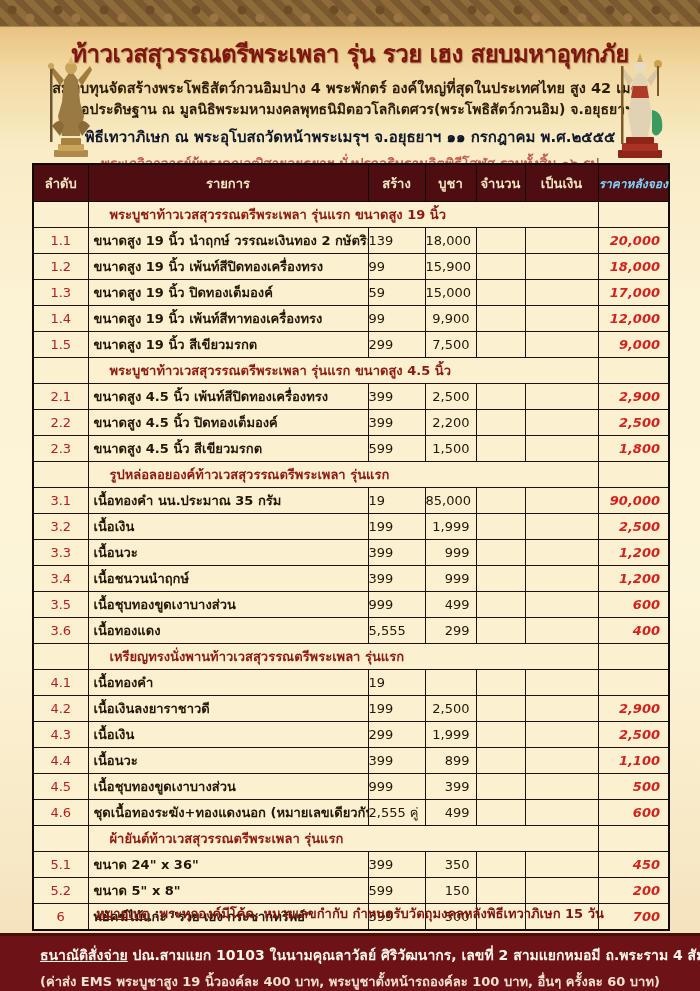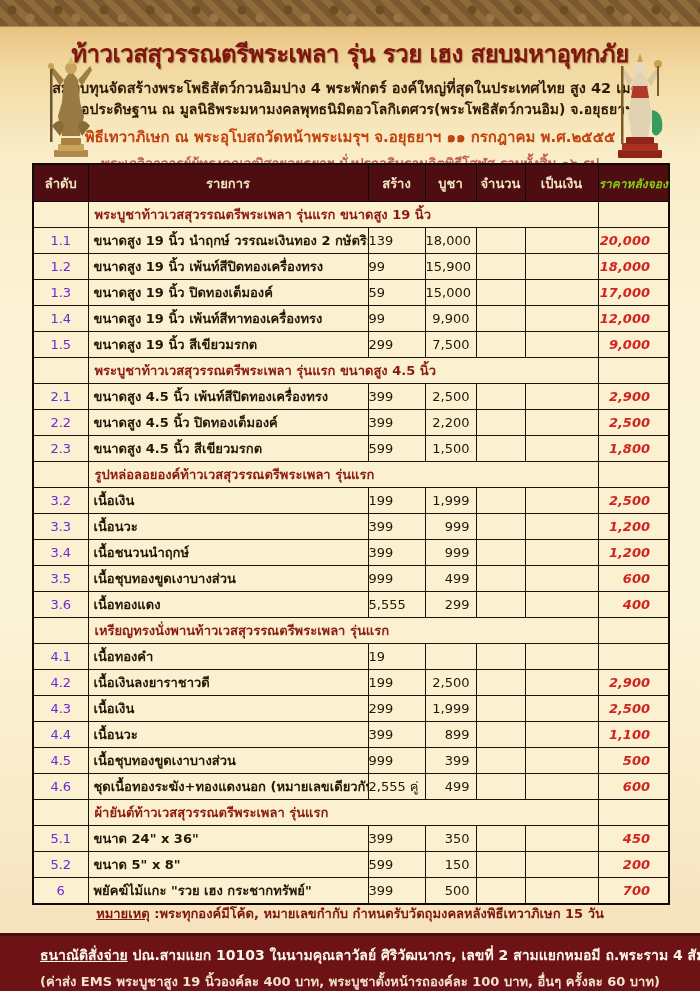--- a/index.html
+++ b/index.html
@@ -18,40 +18,40 @@
     background-size:46px 26px,46px 26px,auto;
     border-bottom:1px solid #a98a54;
   }
   .header{position:absolute;top:26px;left:0;right:0;text-align:center;}
   .title{
     margin-top:8px;font-size:24px;font-weight:bold;color:#7e150e;
     text-shadow:1px 1px 1px rgba(80,40,0,.35);letter-spacing:-.5px;white-space:nowrap;
   }
   .sub{font-size:14.5px;font-weight:bold;color:#2e1c06;line-height:22px;margin-top:4px;}
   .sub2{font-size:14px;font-weight:bold;color:#2e1c06;line-height:20px;}
-  .ceremony{font-size:15px;font-weight:bold;color:#c2410c;margin-top:6px;}
+  .ceremony{font-size:15px;font-weight:bold;color:#0f172a;margin-top:6px;}
   .monks{font-size:13.5px;font-weight:bold;color:#c2594a;margin-top:3px;}
   .statue{position:absolute;}
   .statue-left{left:38px;top:56px;}
   .statue-right{right:26px;top:50px;}
 
   .table-wrap{position:absolute;left:32px;top:163px;width:544px;}
   table{width:100%;border-collapse:collapse;table-layout:fixed;border:2px solid #120a06;}
   th{
     background:#4e0e11;color:#f3e6c2;font-size:13px;font-weight:bold;
     height:36px;border:1px solid #120a06;padding:0;
   }
-  th.last{color:#84cc16;font-style:italic;font-size:12px;}
+  th.last{color:#7dd3fc;font-style:italic;font-size:12px;}
   td{border:1px solid #1c1208;height:25px;font-size:13px;background:#fbf0d0;padding:0;overflow:hidden;white-space:nowrap;}
-  td.no{text-align:center;color:#6d28d9;}
+  td.no{text-align:center;color:#b91c1c;}
   td.name{padding-left:5px;font-weight:bold;color:#241505;}
   td.made{text-align:left;color:#241505;}
   td.price{text-align:right;padding-right:6px;color:#241505;}
-  td.after{text-align:right;padding-right:18px;color:#d2231e;font-style:italic;font-weight:bold;}
-  tr.section td.label{color:#8c1a10;font-weight:bold;padding-left:6px;}
+  td.after{text-align:right;padding-right:8px;color:#d2231e;font-style:italic;font-weight:bold;}
+  tr.section td.label{color:#8c1a10;font-weight:bold;padding-left:21px;}
 
   .note{position:absolute;top:903px;left:0;width:100%;text-align:center;color:#7e150e;font-size:13px;font-weight:bold;}
   .note .ul{text-decoration:underline;}
 
   .footer{
     position:absolute;left:0;right:0;top:933px;bottom:0;
     background:#6d1316;border-top:3px solid #451008;color:#fdf6ea;text-align:center;
   }
   .footer .l1{font-size:14px;font-weight:bold;margin-top:8px;white-space:nowrap;}
   .footer .l1 .ul{text-decoration:underline;margin-left:40px;}
@@ -209,20 +209,29 @@
           <td class="qty"></td>
           <td class="amount"></td>
           <td class="after">1,800</td>
         </tr>
         <tr class="section">
           <td class="no"></td>
           <td class="label" colspan="5">รูปหล่อลอยองค์ท้าวเวสสุวรรณตรีพระเพลา รุ่นแรก</td>
           <td class="after"></td>
         </tr>
         <tr>
+          <td class="no">3.1</td>
+          <td class="name">เนื้อทองคำ นน.ประมาณ 35 กรัม</td>
+          <td class="made">19</td>
+          <td class="price">85,000</td>
+          <td class="qty"></td>
+          <td class="amount"></td>
+          <td class="after">90,000</td>
+        </tr>
+        <tr>
           <td class="no">3.2</td>
           <td class="name">เนื้อเงิน</td>
           <td class="made">199</td>
           <td class="price">1,999</td>
           <td class="qty"></td>
           <td class="amount"></td>
           <td class="after">2,500</td>
         </tr>
         <tr>
           <td class="no">3.3</td>

